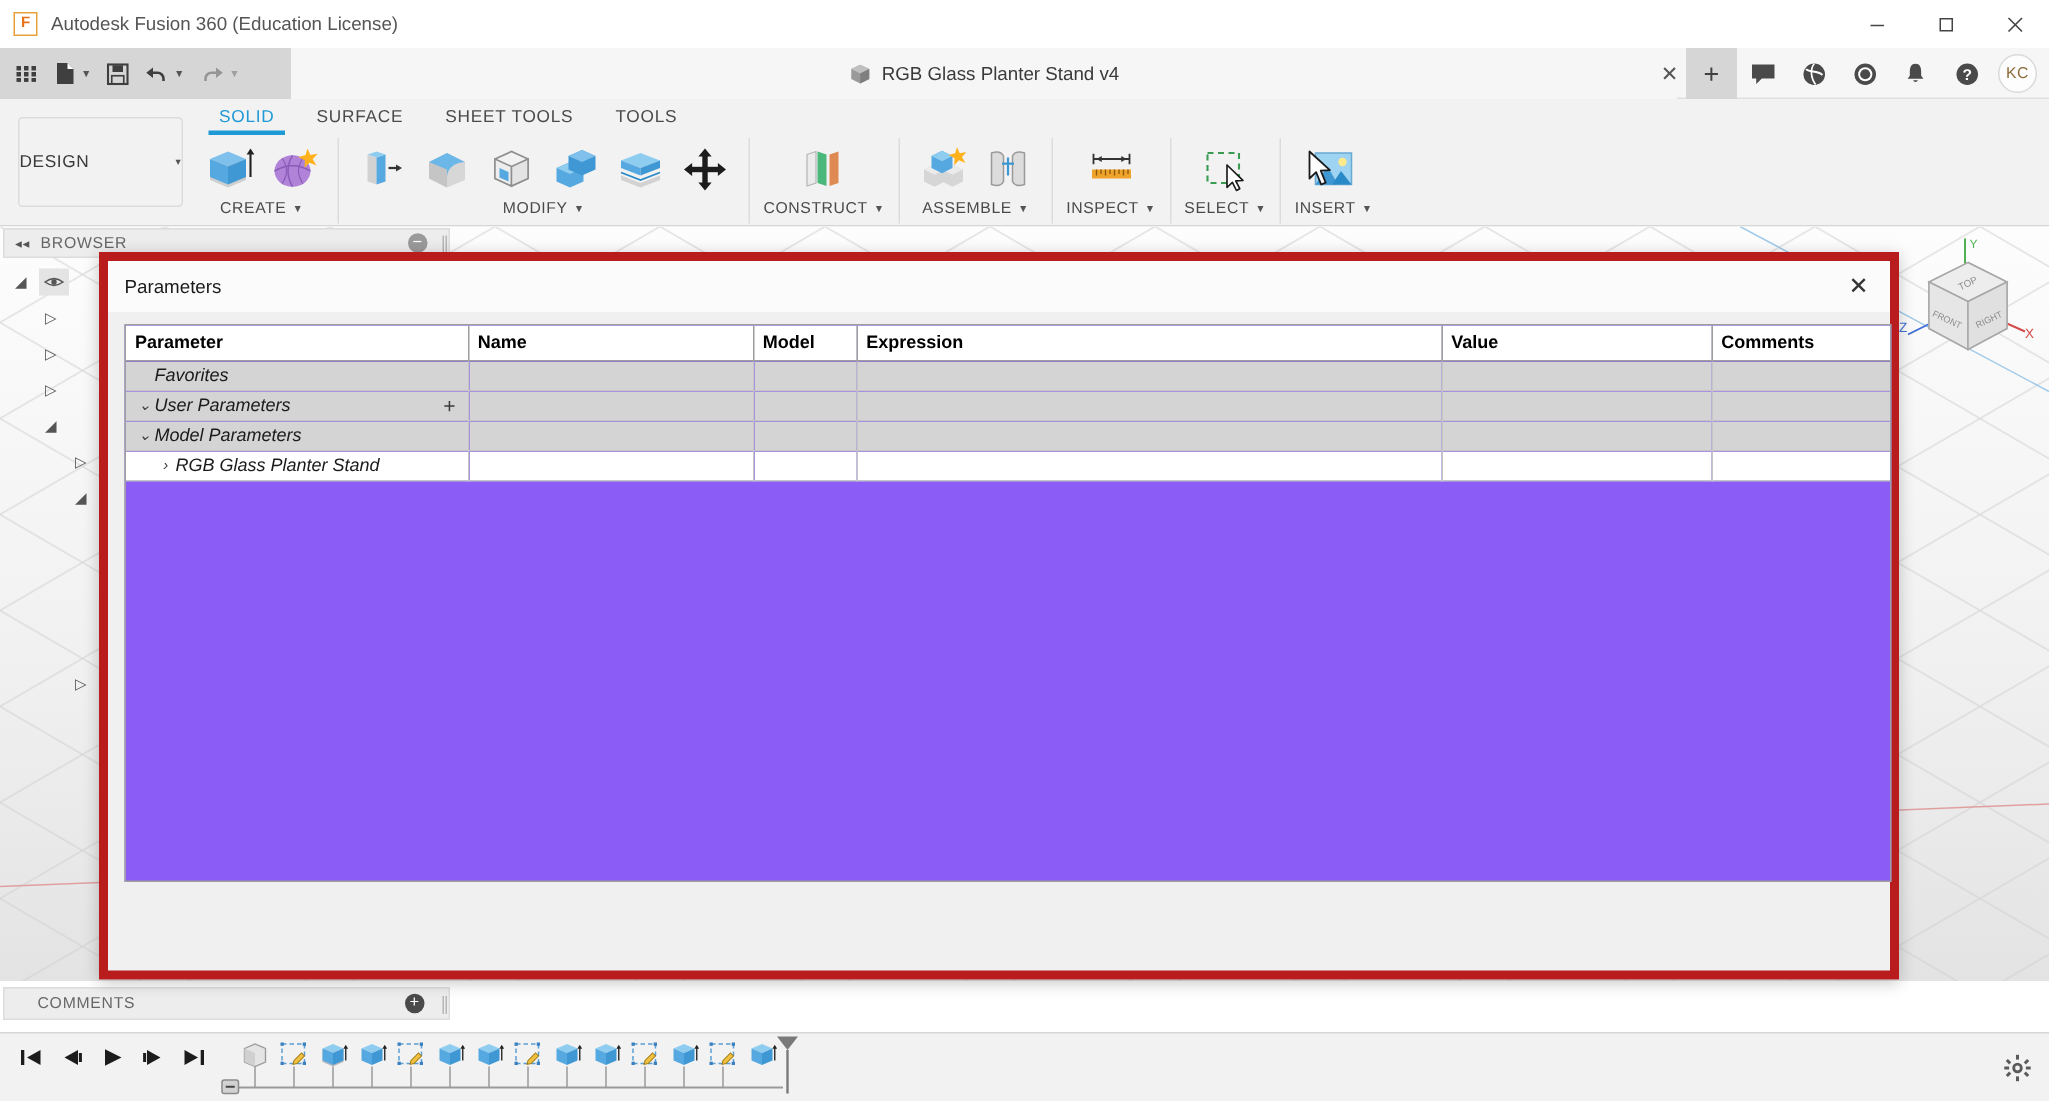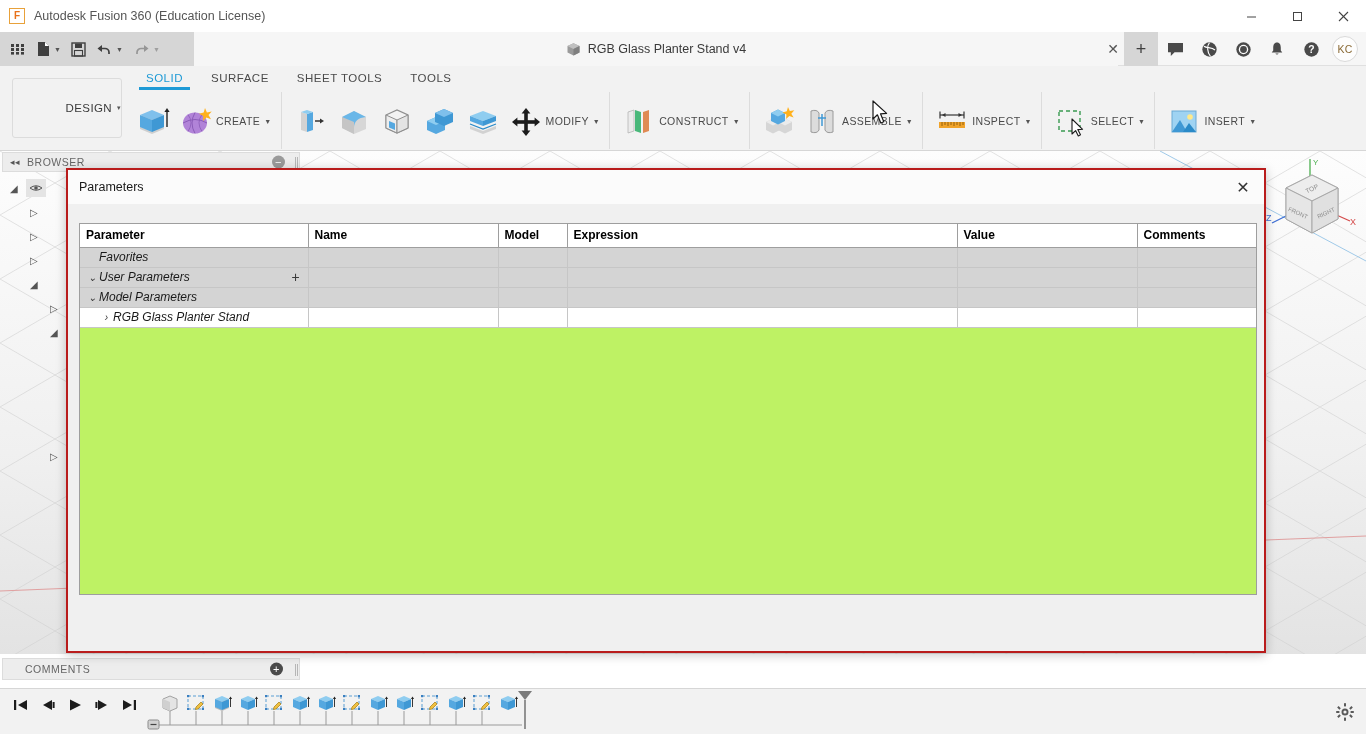--- a/index.html
+++ b/index.html
@@ -98,21 +98,21 @@
   .ribbon {
     position: absolute; top: 66px; left: 0;
     width: 1366px; height: 85px;
     background: #f2f2f2;
     border-bottom: 1px solid #d6d6d6;
   }
   .workspace-btn {
     position: absolute; left: 12px; top: 12px;
     width: 110px; height: 60px;
     border: 1px solid #dcdcdc; background: #f2f2f2; border-radius: 3px;
-    display: flex; align-items: center; justify-content: flex-end;
+    display: flex; align-items: center; justify-content: space-between;
     gap: 5px;
     font-size: 11.5px; color: #3a3a3a; letter-spacing: .4px;
   }
   .ribbon-tabs {
     position: absolute; left: 132px; top: 4px;
     display: flex; align-items: flex-start; height: 22px;
   }
   .rtab {
     font-size: 11.5px; letter-spacing: .5px;
     color: #4a4a4a; padding: 2px 14px 4px 14px;
@@ -121,21 +121,21 @@
   .rtab.active { color: #1e9ad6; }
   .rtab.active::after {
     content: ""; position: absolute; left: 7px; right: 7px; bottom: -2px;
     height: 3px; background: #1e9ad6;
   }
   .panels {
     position: absolute; left: 124px; top: 26px;
     display: flex; align-items: stretch; height: 57px;
   }
   .panel {
-    display: flex; flex-direction: row; align-items: center;
+    display: flex; flex-direction: column; align-items: center;
     padding: 0 9px;
     border-right: 1px solid #dcdcdc;
   }
   .panel:last-child { border-right: none; }
   .panel-icons { display: flex; align-items: flex-end; gap: 3px; height: 40px; }
   .panel-label {
     font-size: 10.5px; color: #4a4a4a; letter-spacing: .4px;
     margin-top: 1px; display: flex; align-items: center; gap: 4px;
   }
   .cmdbtn {
@@ -225,38 +225,38 @@
     width: 22px; height: 22px;
     display: flex; align-items: center; justify-content: center;
     color: #555;
   }
 
   
   .dialog {
     position: absolute; left: 66px; top: 168px;
     width: 1200px; height: 485px;
     background: #f0f0f0;
-    border: 2px solid #b91c1c;
+    border: 6px solid #b91c1c;
     box-shadow: 0 2px 10px rgba(0,0,0,.22);
   }
   .dlg-title {
     height: 34px; display: flex; align-items: center;
     padding-left: 11px; font-size: 12.5px; color: #1a1a1a;
     background: #fbfbfb;
   }
   .dlg-close {
     position: absolute; right: 2px; top: 2px;
     width: 38px; height: 30px;
     display: flex; align-items: center; justify-content: center;
     font-size: 16px; color: #333;
   }
   .dlg-body {
-    position: absolute; left: 11px; top: 53px;
+    position: absolute; left: 11px; top: 42px;
     width: 1178px; height: 372px;
-    background: #bef264; border: 1px solid #9e9e9e;
+    background: #8b5cf6; border: 1px solid #9e9e9e;
     overflow: hidden;
   }
   table.params {
     border-collapse: collapse; width: 100%;
     table-layout: fixed; font-size: 12px;
   }
   table.params th {
     background: #ffffff;
     border-right: 1px solid #9e9e9e;
     border-bottom: 1px solid #9e9e9e;

